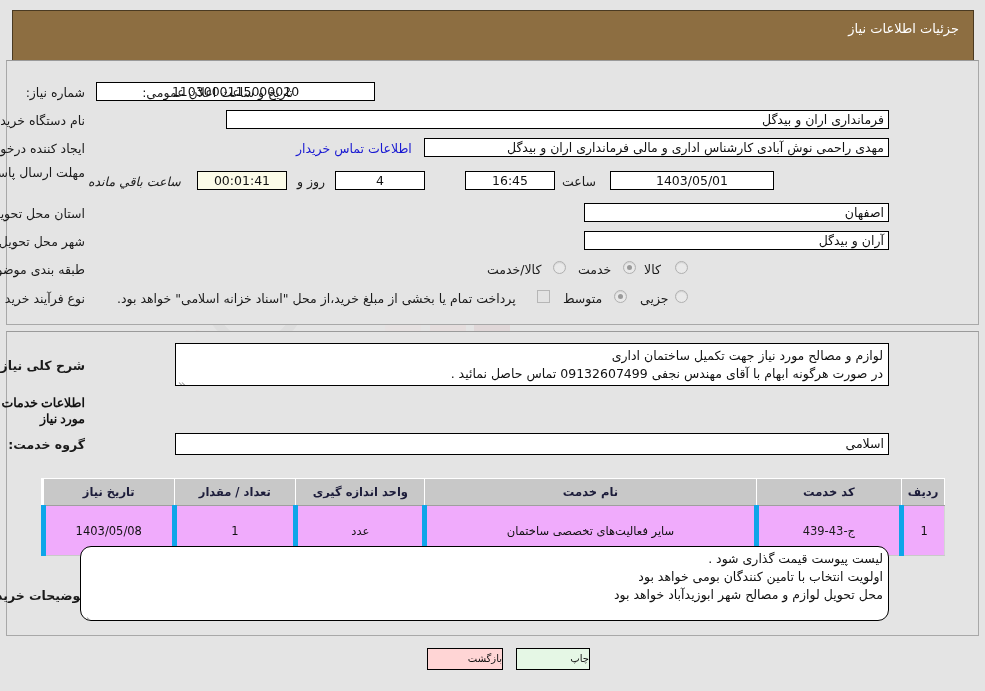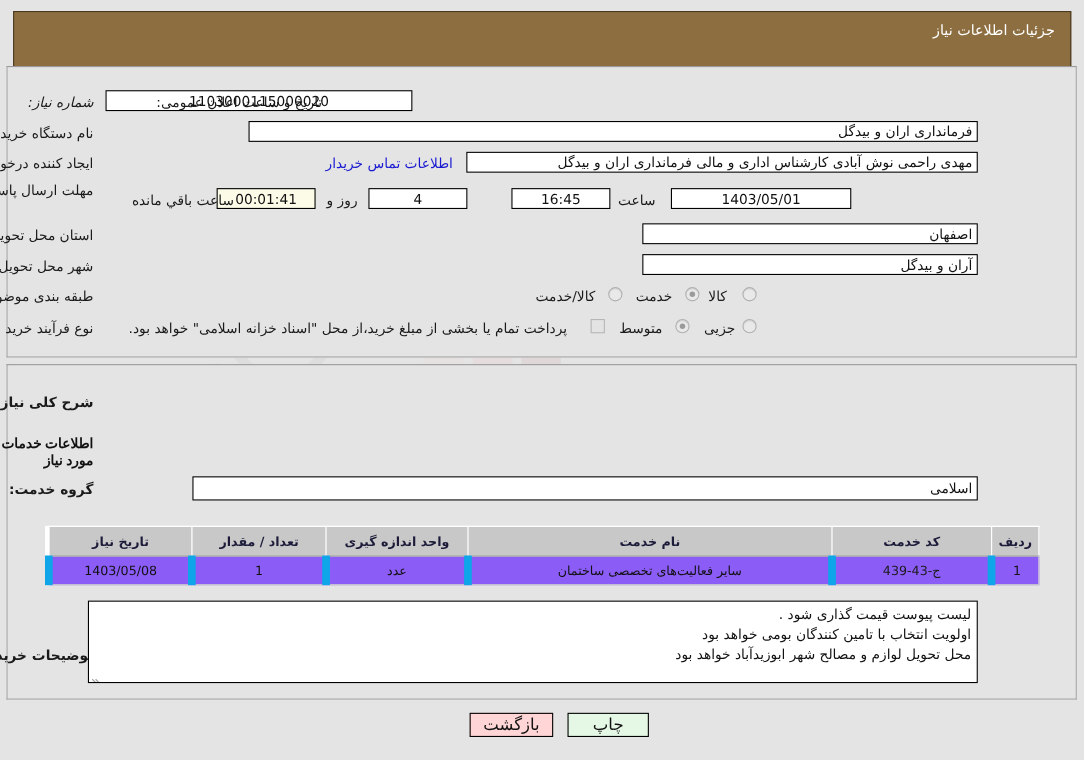--- a/index.html
+++ b/index.html
@@ -175,41 +175,40 @@
     border: 1px solid #ffffff;
     border-bottom: 1px solid #9f9f9f;
     color: #1c1c3a;
     font-weight: bold;
     height: 26px;
     font-size: 11.5px;
     text-align: center;
     padding: 0 4px;
   }
   .tbl td {
-    background: #8b5cf6;
-    border-left: 7px solid #0ea5e9;
+    background: #f0abfc;
+    border-left: 5px solid #0ea5e9;
     border-right: 1px solid #d4d4d4;
     border-bottom: 1px solid #c9c9c9;
     height: 25px;
     text-align: center;
     color: #111;
     font-size: 11.5px;
-    padding: 0 4px;
+    padding: 12px 4px;
   }
   .tbl td.code { color: #1b1b1b; }
 
   
   .btn {
     position: absolute;
     height: 22px;
     line-height: 20px;
     border: 1px solid #000000;
     box-sizing: border-box;
-    text-align: center;
-    font-size: 15px;
+    font-size: 10px;
     cursor: pointer;
     color: #111;
   }
   #btn-back  { background: #ffd5d5; left: 427px; top: 648px; width: 76px; }
   #btn-print { background: #e5f7e5; left: 516px; top: 648px; width: 74px; }
 
   
   .wm {
     position: absolute;
     left: 0; top: 0;
@@ -235,40 +234,40 @@
       <rect x="474" y="318" width="36" height="30" fill="#c9989b"></rect>
     </g>
   </svg>
 
   <div class="titlebar">
     <span class="titlebar-text">جزئیات اطلاعات نیاز</span>
   </div>
 
   <div class="panel" id="panel-main"></div>
 
-  <span class="lbl" style="right:900px; top:85px;font-style:italic;">شماره نیاز:</span>
+  <span class="lbl" style="right:900px; top:85px;">شماره نیاز:</span>
   <div class="fld" style="right:610px; top:82px; width:279px;">1103000115000020</div>
 
   <span class="lbl" style="right:692px; top:85px;">تاریخ و ساعت اعلان عمومی:</span>
 
   <span class="lbl" style="right:900px; top:113px;">نام دستگاه خریدار:</span>
   <div class="fld rtl-right" style="right:610px; top:110px; width:379px; right:auto; left:226px; width:663px;">فرمانداری اران و بیدگل</div>
 
   <span class="lbl" style="right:900px; top:141px;">ایجاد کننده درخواست:</span>
   <div class="fld rtl-right" style="left:424px; top:138px; width:465px;">مهدی راحمی نوش آبادی کارشناس اداری و مالی  فرمانداری اران و بیدگل</div>
   <span class="blue-link" style="left:296px; top:141px;">اطلاعات تماس خریدار</span>
 
   <span class="lbl" style="right:900px; top:165px; line-height:15px; text-align:right;">مهلت ارسال پاسخ: تا تاریخ:</span>
   <div class="fld" style="left:610px; top:171px; width:164px;">1403/05/01</div>
   <span class="lbl" style="left:562px; top:174px;">ساعت</span>
   <div class="fld" style="left:465px; top:171px; width:90px;">16:45</div>
   <div class="fld" style="left:335px; top:171px; width:90px;">4</div>
   <span class="lbl" style="left:297px; top:174px;">روز و</span>
   <div class="fld timer" style="left:197px; top:171px; width:90px;">00:01:41</div>
-  <span class="lbl" style="left:120px; top:174px;">ساعت باقي مانده</span>
+  <span class="lbl" style="left:88px; top:174px;font-style:italic;">ساعت باقي مانده</span>
 
   <span class="lbl" style="right:900px; top:206px;">استان محل تحویل:</span>
   <div class="fld rtl-right" style="left:584px; top:203px; width:305px;">اصفهان</div>
 
   <span class="lbl" style="right:900px; top:234px;">شهر محل تحویل:</span>
   <div class="fld rtl-right" style="left:584px; top:231px; width:305px;">آران و بیدگل</div>
 
   <span class="lbl" style="right:900px; top:262px;">طبقه بندی موضوعی:</span>
   <span class="radio" style="left:675px; top:261px;"></span>
   <span class="lbl" style="left:644px; top:262px;">کالا</span>
@@ -281,20 +280,22 @@
   <span class="radio" style="left:675px; top:290px;"></span>
   <span class="lbl" style="left:640px; top:291px;">جزیی</span>
   <span class="radio on" style="left:614px; top:290px;"></span>
   <span class="lbl" style="left:563px; top:291px;">متوسط</span>
   <span class="chk" style="left:537px; top:290px;"></span>
   <span class="lbl" style="left:117px; top:291px;">پرداخت تمام یا بخشی از مبلغ خرید،از محل "اسناد خزانه اسلامی" خواهد بود.</span>
 
   <div class="panel" id="panel-desc"></div>
 
   <span class="lbl lbl-b" style="right:900px; top:358px;">شرح کلی نیاز:</span>
+  <div class="ta" style="left:175px; top:343px; width:714px; height:43px;">لوازم و مصالح مورد نیاز جهت تکمیل ساختمان اداری
+در صورت هرگونه ابهام با آقای مهندس نجفی 09132607499 تماس حاصل نمائید .<span class="grip"><i></i><i></i></span></div>
 
   <span class="sec-h" style="right:900px; top:395px;font-family:Liberation Serif, serif;">اطلاعات خدمات مورد نیاز</span>
 
   <span class="lbl lbl-b" style="right:900px; top:437px;">گروه خدمت:</span>
   <div class="fld rtl-right" style="left:175px; top:433px; width:714px; height:22px; line-height:20px;">اسلامی</div>
 
   <table class="tbl">
     <thead>
       <tr>
         <th style="width:34px;">ردیف</th>
@@ -311,20 +312,20 @@
         <td class="code">ج-43-439</td>
         <td>سایر فعالیت‌های تخصصی ساختمان</td>
         <td>عدد</td>
         <td>1</td>
         <td>1403/05/08</td>
       </tr>
     </tbody>
   </table>
 
   <span class="lbl lbl-b" style="right:900px; top:588px;">توضیحات خریدار:</span>
-  <div class="ta" style="left:80px; top:546px; width:809px; height:75px;">لیست پیوست قیمت گذاری شود .
+  <div class="ta" style="left:80px; top:546px; width:809px; height:75px;border-radius:11px;">لیست پیوست قیمت گذاری شود .
 اولویت انتخاب با تامین کنندگان بومی خواهد بود
 محل تحویل لوازم و مصالح شهر ابوزیدآباد خواهد بود<span class="grip"><i></i><i></i></span></div>
 
   <div class="btn" id="btn-back">بازگشت</div>
   <div class="btn" id="btn-print">چاپ</div>
 
 </div>
 
 </body></html>

